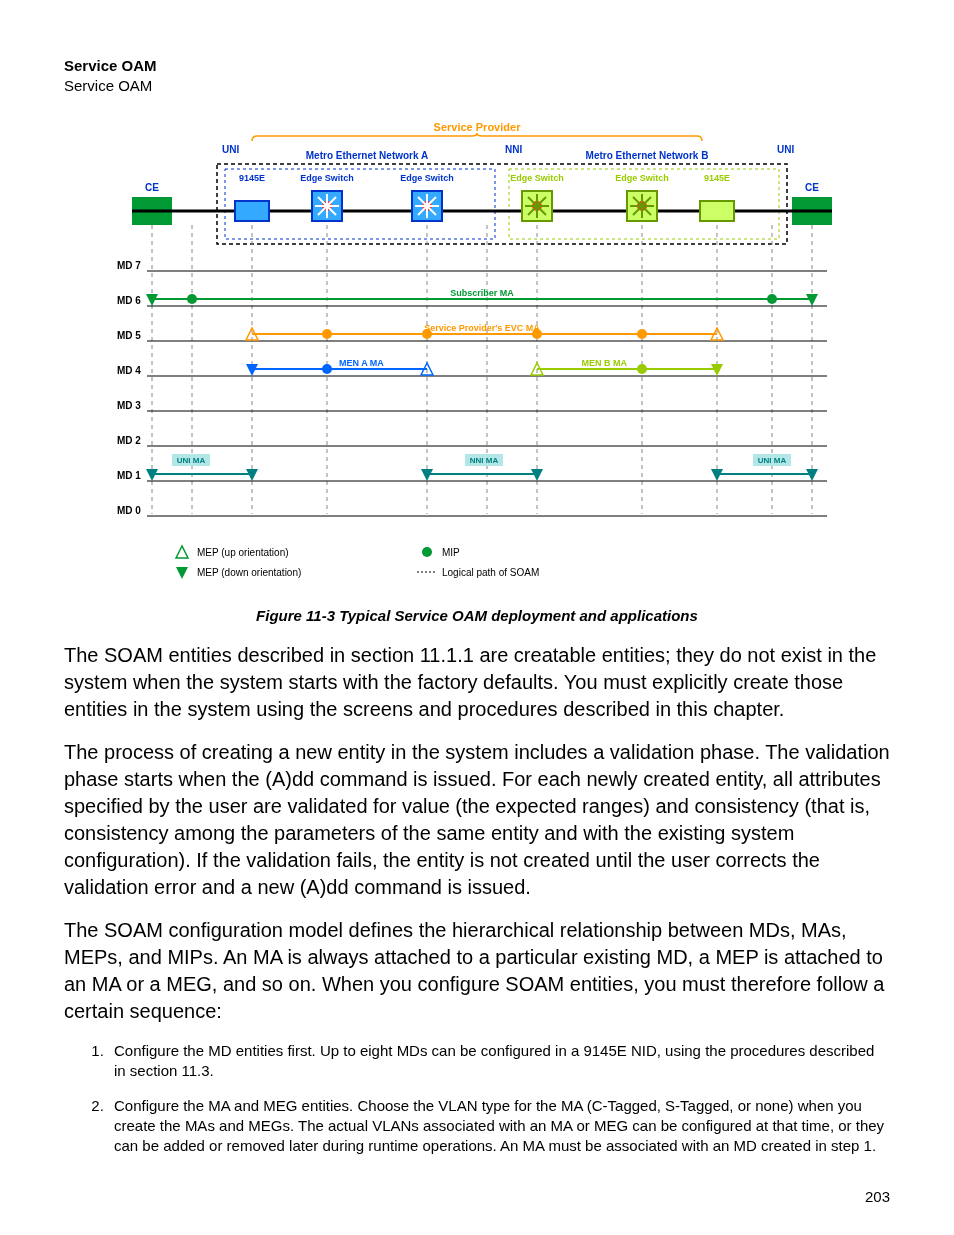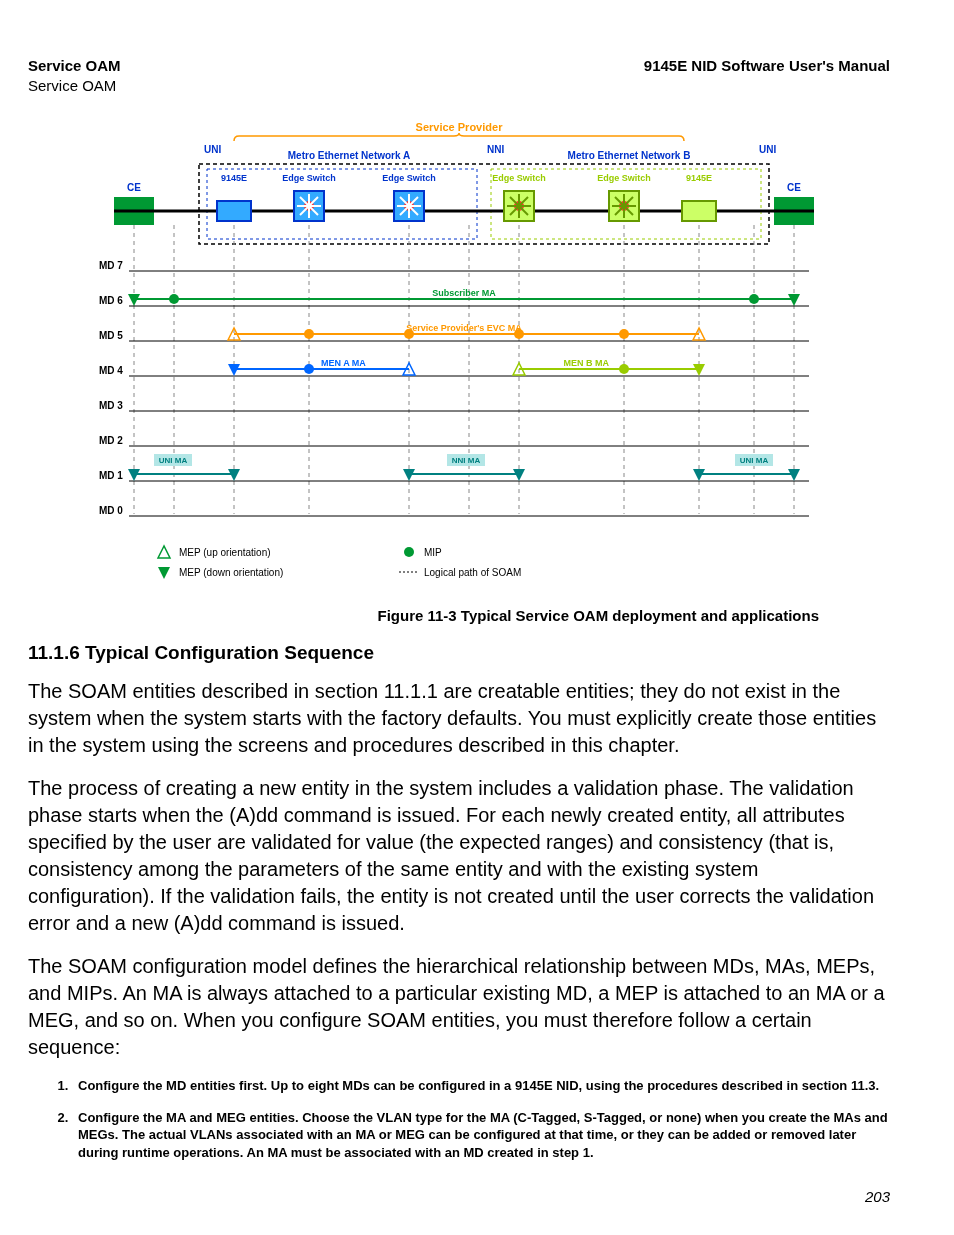--- a/index.html
+++ b/index.html
@@ -6,82 +6,78 @@
     font-family: Arial, Helvetica, sans-serif;
     margin: 0;
     padding: 0;
     background: #fff;
     color: #000;
   }
   .page {
     width: 954px;
     height: 1235px;
     box-sizing: border-box;
-    padding: 56px 64px 30px 28px;
+    padding: 56px 64px 30px 64px;
     position: relative;
   }
   .hdr {
     display: flex;
     justify-content: space-between;
     font-size: 15px;
     line-height: 1.3;
     margin-bottom: 24px;
   }
   .hdr .left .bold,
   .hdr .right .bold { font-weight: 700; }
   .figure-wrap {
     margin: 10px auto 10px auto;
     width: 720px;
   }
   .caption {
-    text-align: right;
+    text-align: center;
     font-weight: 700;
+    font-style: italic;
     font-size: 15px;
     margin: 14px 0 18px 0;
   }
   h2.section {
     font-size: 19px;
     font-weight: 700;
     margin: 0 0 14px 0;
   }
   p.body {
     font-size: 20px;
     line-height: 1.35;
     margin: 0 0 16px 0;
   }
   ol.body {
-    font-size: 13px;
+    font-size: 15px;
     line-height: 1.35;
     margin: 0 0 0 26px;
     padding-left: 18px;
-    font-weight: bold;
   }
   ol.body li { margin-bottom: 14px; padding-left: 6px; }
   .pagenum {
     position: absolute;
     bottom: 30px;
     right: 64px;
     font-size: 15px;
-    font-style: italic;
   }
   
   svg text { font-family: Arial, Helvetica, sans-serif; }
 </style>
 </head>
 <body>
 
 <div class="page">
 
   <div class="hdr">
     <div class="left">
       <div class="bold">Service OAM</div>
       <div>Service OAM</div>
-    </div>
-    <div class="right">
-      <div class="bold">9145E NID Software User's Manual</div>
     </div>
   </div>
 
   <div class="figure-wrap">
     <svg width="720" height="470" viewBox="0 0 720 470">
 
       <text x="360" y="12" text-anchor="middle" fill="#ff9900" font-weight="700" font-size="11">Service Provider</text>
       <path d="M135 22 Q135 17 140 17 L355 17 Q360 17 360 14 Q360 17 365 17 L580 17 Q585 17 585 22" stroke="#ff9900" stroke-width="1.5" fill="none"></path>
 
       <text x="105" y="34" fill="#0033cc" font-weight="700" font-size="10">UNI</text>
@@ -244,21 +240,20 @@
         <circle cx="10" cy="8" r="5" fill="#009933"></circle>
         <text x="25" y="12" font-size="10">MIP</text>
         <line x1="0" y1="28" x2="20" y2="28" stroke="#000" stroke-dasharray="2,2"></line>
         <text x="25" y="32" font-size="10">Logical path of SOAM</text>
       </g>
     </svg>
 
     <div class="caption">Figure 11-3  Typical Service OAM deployment and applications</div>
   </div>
 
-  <h2 class="section">11.1.6  Typical Configuration Sequence</h2>
 
   <p class="body">The SOAM entities described in section 11.1.1 are creatable entities; they do not exist in the system when the system starts with the factory defaults. You must explicitly create those entities in the system using the screens and procedures described in this chapter.</p>
   <p class="body">The process of creating a new entity in the system includes a validation phase. The validation phase starts when the (A)dd command is issued. For each newly created entity, all attributes specified by the user are validated for value (the expected ranges) and consistency (that is, consistency among the parameters of the same entity and with the existing system configuration). If the validation fails, the entity is not created until the user corrects the validation error and a new (A)dd command is issued.</p>
   <p class="body">The SOAM configuration model defines the hierarchical relationship between MDs, MAs, MEPs, and MIPs. An MA is always attached to a particular existing MD, a MEP is attached to an MA or a MEG, and so on. When you configure SOAM entities, you must therefore follow a certain sequence:</p>
 
   <ol class="body">
     <li>Configure the MD entities first. Up to eight MDs can be configured in a 9145E NID, using the procedures described in section 11.3.</li>
     <li>Configure the MA and MEG entities. Choose the VLAN type for the MA (C-Tagged, S-Tagged, or none) when you create the MAs and MEGs. The actual VLANs associated with an MA or MEG can be configured at that time, or they can be added or removed later during runtime operations. An MA must be associated with an MD created in step 1.</li>
   </ol>
 

